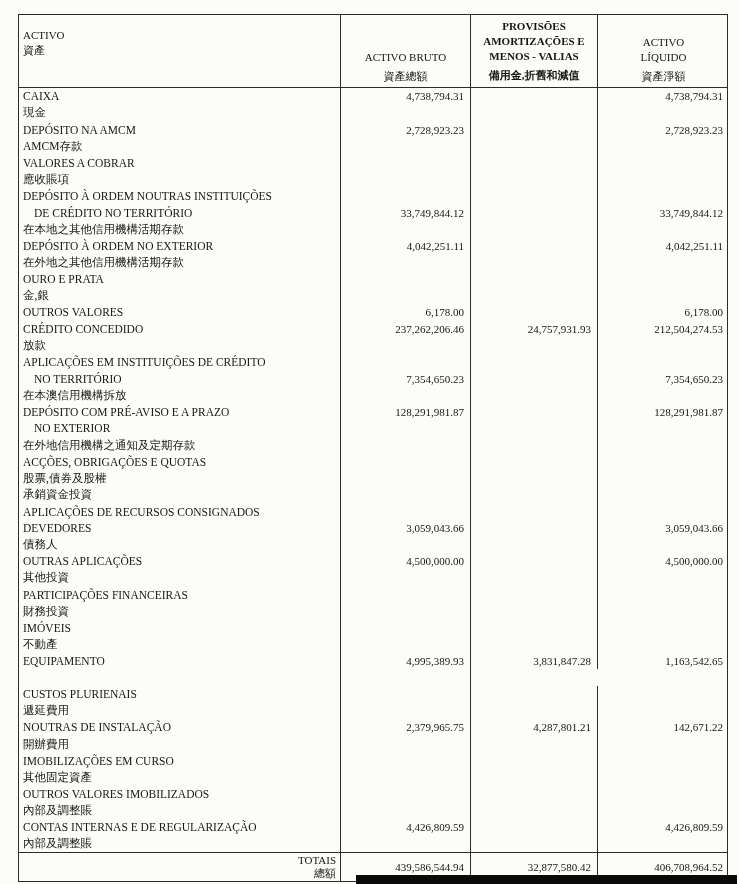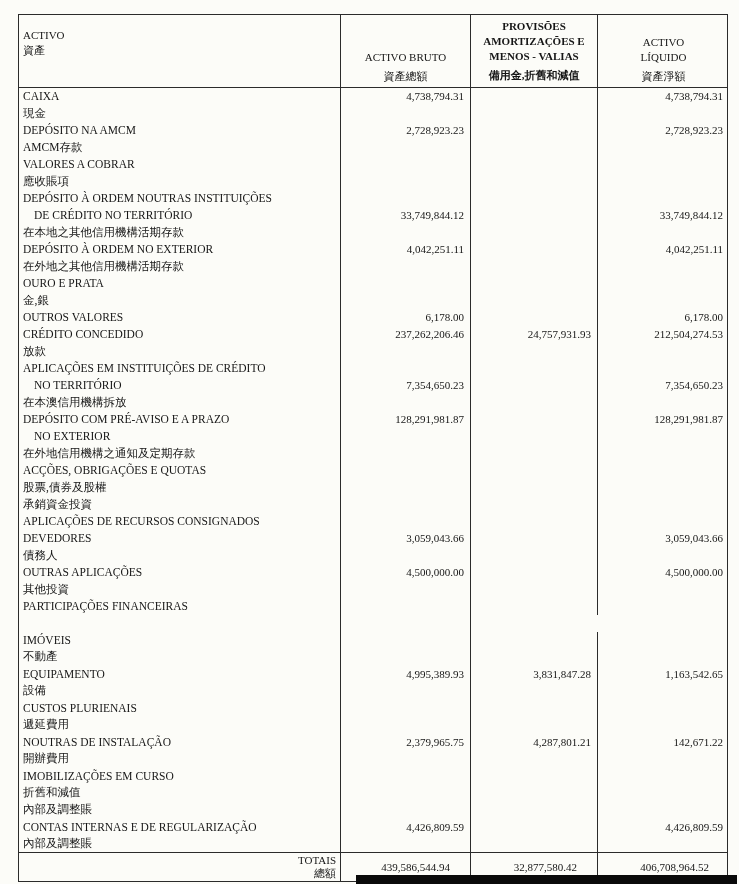--- a/index.html
+++ b/index.html
@@ -30,21 +30,21 @@
   .tbody { display:flex; flex-direction:column; height:764px; font-size:11.5px;font-family:Liberation Serif, serif; }
   .line { flex:1; display:grid; grid-template-columns:322px 130px 127px 131px; }
   .line .cell { display:flex; align-items:center; overflow:visible; }
   .label { padding-left:4px; white-space:nowrap; }
   .label.indent { padding-left:15px; }
   .num { justify-content:flex-end; text-align:right; padding-right:6px; font-size:11px; white-space:nowrap; }
   
   .totals { border-top:1px solid #2b2b2b; height:29px; font-size:11px; }
   .totals .cell { display:flex; flex-direction:column; justify-content:center; }
   .totals .tlabel { align-items:flex-end; text-align:right; padding-right:4px; line-height:13px; }
-  .totals .num { align-items:flex-end; padding-right:20px; }
+  .totals .num { align-items:flex-end; padding-right:6px; }
   
   .scan-bar { position:absolute; left:356px; top:875px; width:381px; height:9px; background:#0a0a0a; }
 </style>
 </head>
 <body>
 
 <div class="sheet">
 
   <div class="header grid">
     <div class="hcell c1 pos-left">
@@ -249,20 +249,21 @@
         <div class="cell c3 num"></div>
         <div class="cell c4 num"></div>
       </div>
       <div class="line">
         <div class="cell c1 label">PARTICIPAÇÕES FINANCEIRAS</div>
         <div class="cell c2 num"></div>
         <div class="cell c3 num"></div>
         <div class="cell c4 num"></div>
       </div>
       <div class="line">
+        <div class="cell c1 label">財務投資</div>
         <div class="cell c2 num"></div>
         <div class="cell c3 num"></div>
         <div class="cell c4 num"></div>
       </div>
       <div class="line">
         <div class="cell c1 label">IMÓVEIS</div>
         <div class="cell c2 num"></div>
         <div class="cell c3 num"></div>
         <div class="cell c4 num"></div>
       </div>
@@ -272,21 +273,20 @@
         <div class="cell c3 num"></div>
         <div class="cell c4 num"></div>
       </div>
       <div class="line">
         <div class="cell c1 label">EQUIPAMENTO</div>
         <div class="cell c2 num">4,995,389.93</div>
         <div class="cell c3 num">3,831,847.28</div>
         <div class="cell c4 num">1,163,542.65</div>
       </div>
       <div class="line">
-        <div class="cell c1 label">設備</div>
         <div class="cell c2 num"></div>
         <div class="cell c3 num"></div>
         <div class="cell c4 num"></div>
       </div>
       <div class="line">
         <div class="cell c1 label">CUSTOS PLURIENAIS</div>
         <div class="cell c2 num"></div>
         <div class="cell c3 num"></div>
         <div class="cell c4 num"></div>
       </div>
@@ -308,21 +308,27 @@
         <div class="cell c3 num"></div>
         <div class="cell c4 num"></div>
       </div>
       <div class="line">
         <div class="cell c1 label">IMOBILIZAÇÕES EM CURSO</div>
         <div class="cell c2 num"></div>
         <div class="cell c3 num"></div>
         <div class="cell c4 num"></div>
       </div>
       <div class="line">
-        <div class="cell c1 label">折舊和減值</div>
+        <div class="cell c1 label">其他固定資產</div>
+        <div class="cell c2 num"></div>
+        <div class="cell c3 num"></div>
+        <div class="cell c4 num"></div>
+      </div>
+      <div class="line">
+        <div class="cell c1 label">OUTROS VALORES IMOBILIZADOS</div>
         <div class="cell c2 num"></div>
         <div class="cell c3 num"></div>
         <div class="cell c4 num"></div>
       </div>
       <div class="line">
         <div class="cell c1 label">內部及調整賬</div>
         <div class="cell c2 num"></div>
         <div class="cell c3 num"></div>
         <div class="cell c4 num"></div>
       </div>

